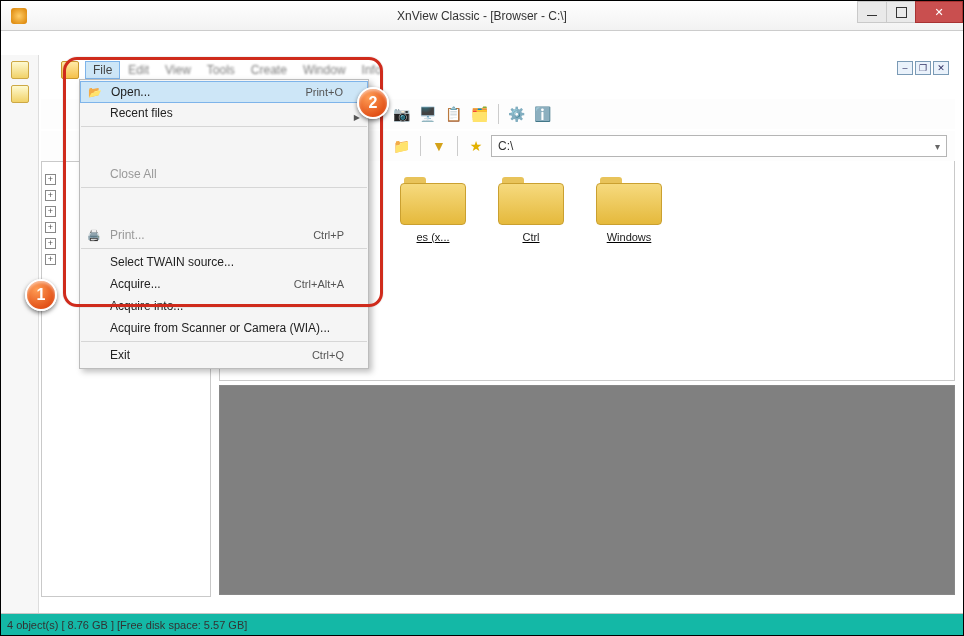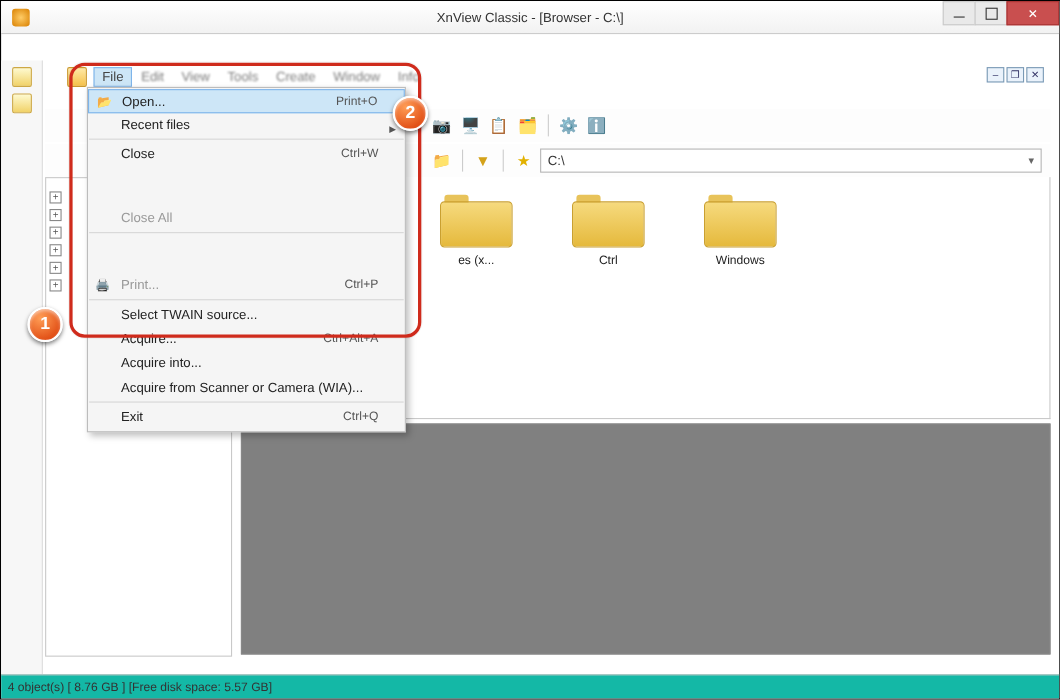--- a/index.html
+++ b/index.html
@@ -59,21 +59,21 @@
 .left-strip .node { width:11px; height:11px; border:1px solid #888; font-size:9px; line-height:9px; text-align:center; color:#555; margin:5px 0; background:#fff;}
 
 
 .browser { position:absolute; left:218px; top:160px; right:8px; height:220px; background:#fff; border:1px solid #c9c9c9; border-top:none;}
 .splitter-h { position:absolute; left:210px; top:160px; width:6px; height:450px; cursor:col-resize;}
 .splitter-h::before{content:""; position:absolute; left:2px; top:180px; width:3px; height:18px; background:repeating-linear-gradient(#8aa6c1 0 2px, transparent 2px 4px);}
 .preview { position:absolute; left:218px; top:384px; right:8px; height:210px; background:#808080; border:1px solid #888;}
 .splitter-v { position:absolute; left:218px; right:8px; top:378px; height:6px; cursor:row-resize;}
 
 
-.folders { display:flex; gap:34px; padding:12px 0 0 170px; }
+.folders { display:flex; gap:12px; padding:12px 0 0 170px;text-decoration:underline; }
 .folder { width:86px; text-align:center; font-size:11px; color:#222;}
 .folder .ficon { width:70px; height:52px; margin:0 auto 6px; position:relative;}
 .folder .ficon::before{content:""; position:absolute; left:6px; top:4px; width:22px; height:10px; background:#e8c35a; border-radius:3px 3px 0 0;}
 .folder .ficon::after{content:""; position:absolute; left:2px; top:10px; width:64px; height:40px; background:linear-gradient(#f6da7e,#e5b93c); border-radius:4px; border:1px solid #caa030;}
 
 
 .left-pane { position:absolute; left:40px; top:160px; width:170px; height:436px; background:#fff; border:1px solid #c9c9c9;}
 
 
 .statusbar { position:absolute; left:0; right:0; bottom:0; height:22px; background:#14b8a6; border-top:1px solid #c7c7c7; font-size:11px; color:#333; display:flex; align-items:center; padding-left:6px;}
@@ -174,24 +174,20 @@
   <div class="row sel">
     <span class="icon-slot">📂</span>
     <span>Open...</span>
     <span class="shortcut">Print+O</span>
   </div>
   <div class="row">
     <span>Recent files</span>
     <span class="sub"></span>
   </div>
   <hr>
-  <div class="row">
-    <span>Close</span>
-    <span class="shortcut">Ctrl+W</span>
-  </div>
   <div class="row disabled">
     <span>Close All</span>
   </div>
   <hr>
   <div class="row disabled">
     <span class="icon-slot">🖨️</span>
     <span>Print...</span>
     <span class="shortcut">Ctrl+P</span>
   </div>
   <hr>

